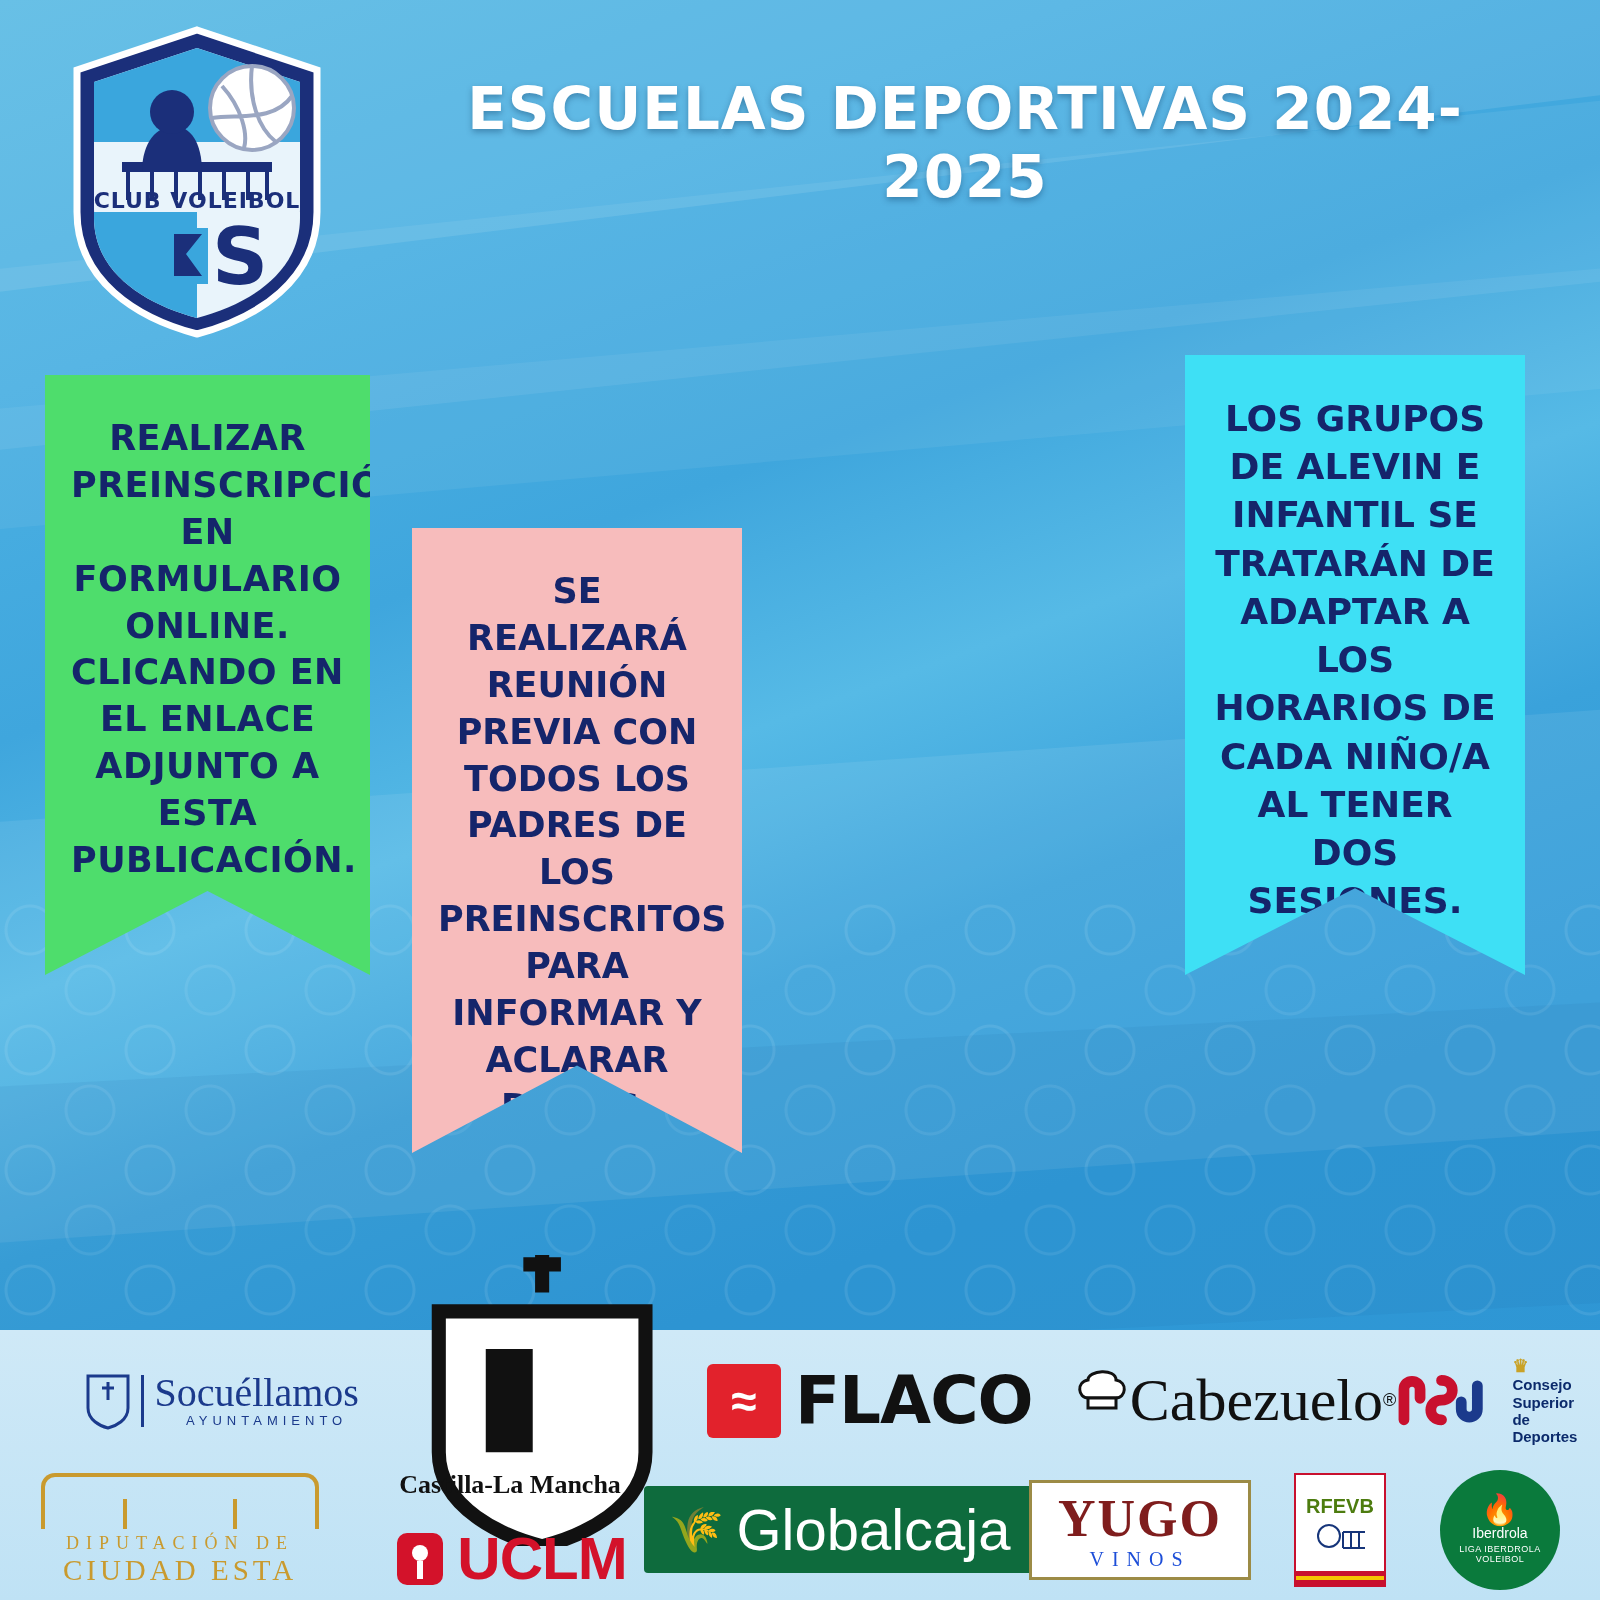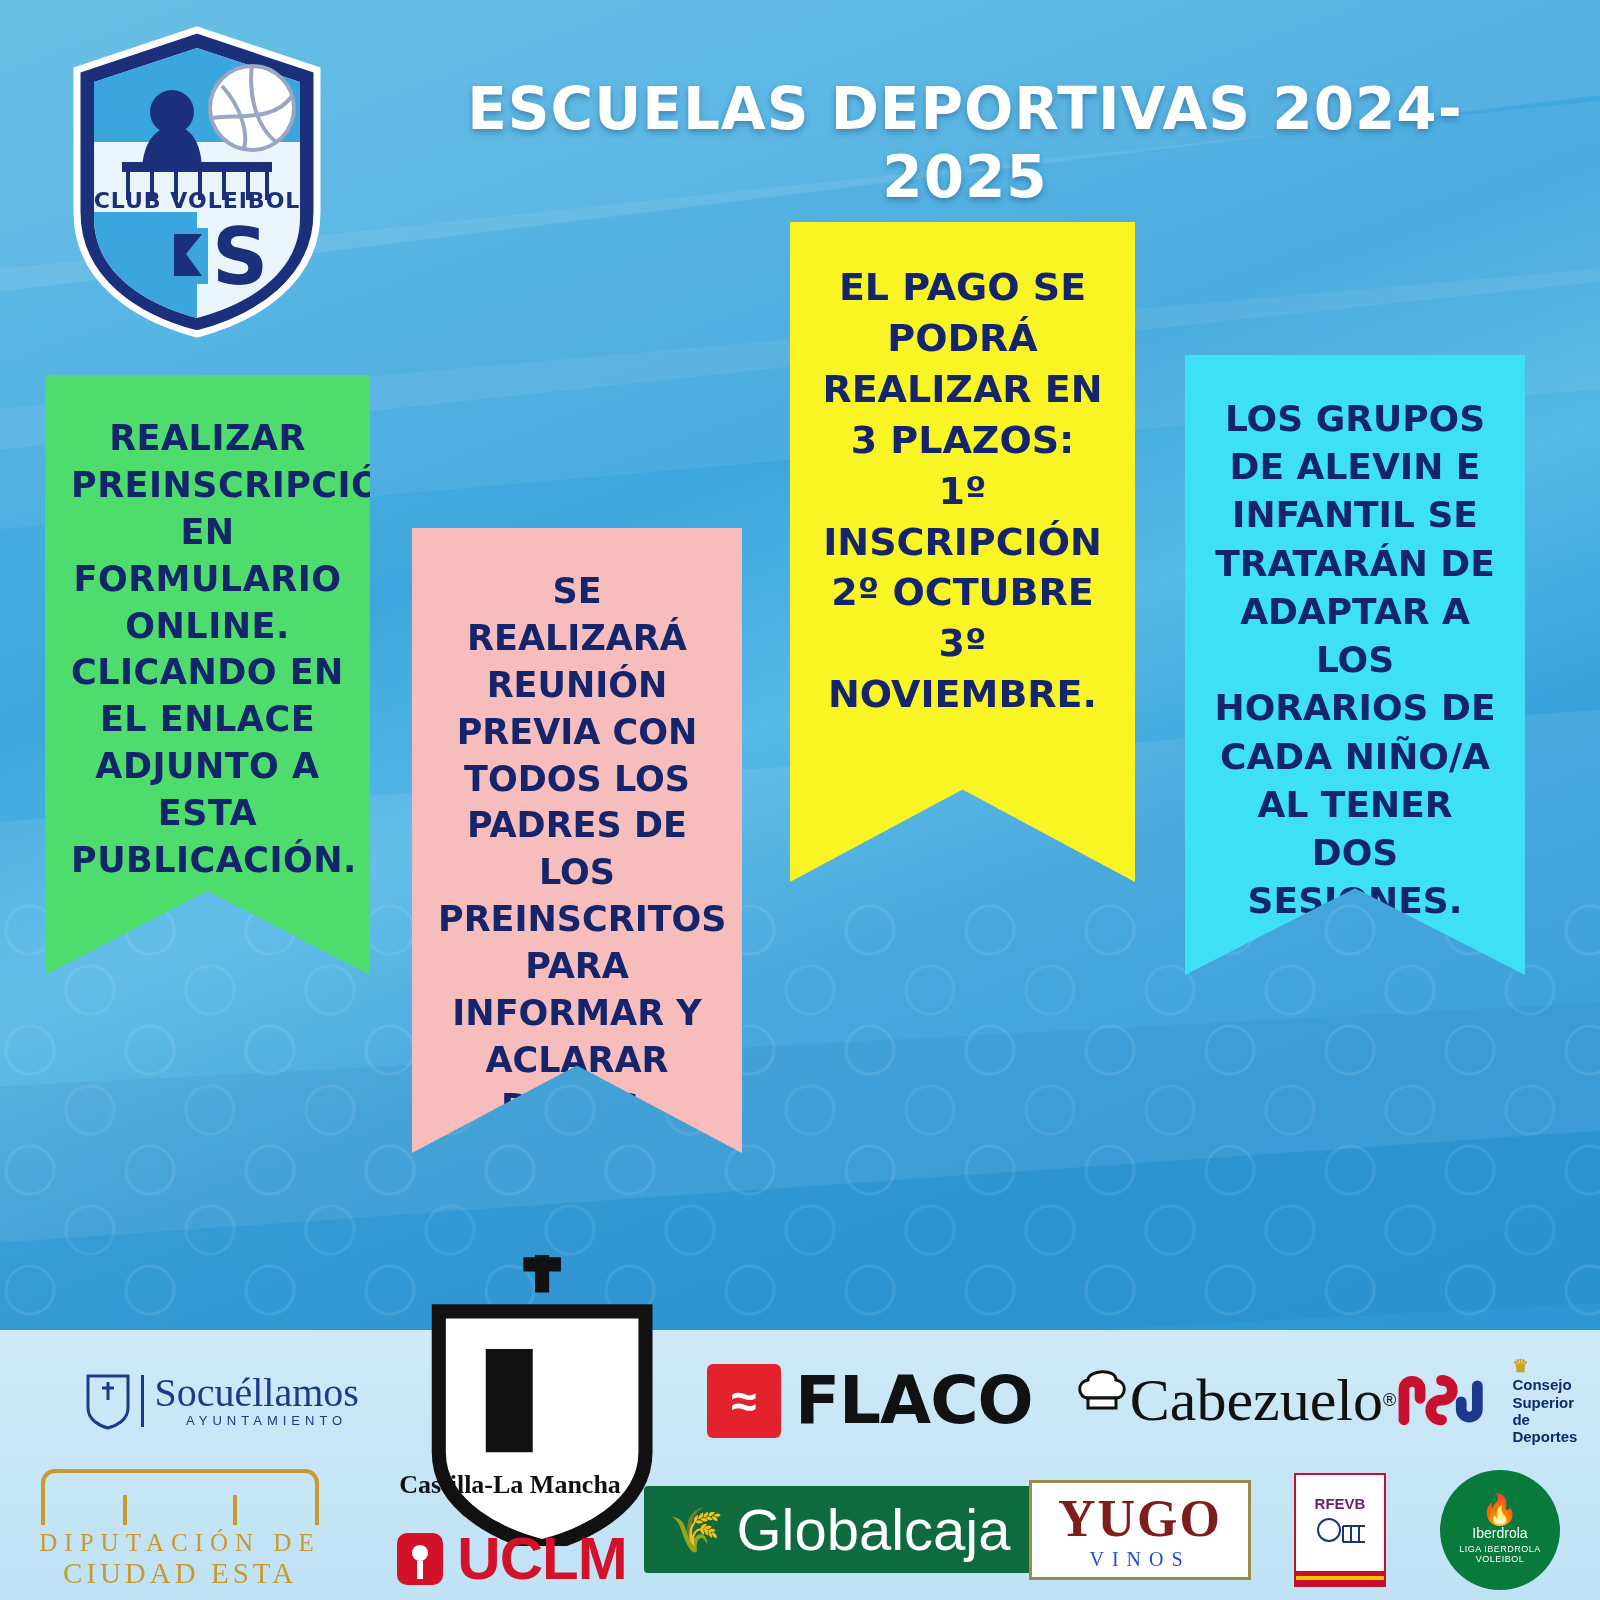--- a/index.html
+++ b/index.html
@@ -92,21 +92,21 @@
   .socu .shield{width:46px;height:58px;}
   .socu .bar{width:3px;height:52px;background:#1b3a8c;}
   .socu .txt{display:flex;flex-direction:column;align-items:center;}
   .socu .t1{font-size:40px;color:#1b3a8c;font-family:"Liberation Serif", serif;line-height:1;}
   .socu .t2{font-size:13px;color:#1b3a8c;letter-spacing:5px;font-family:"Liberation Sans", sans-serif;margin-left:20px;}
 
   .diput{display:flex;flex-direction:column;align-items:center;justify-content:center;color:#c99a2e;}
   .diput .arc{width:270px;height:52px;border:4px solid #c99a2e;border-bottom:none;border-radius:14px 14px 0 0;position:relative;}
   .diput .arc:before,.diput .arc:after{content:"";position:absolute;bottom:0;width:4px;height:30px;background:#c99a2e;}
   .diput .arc:before{left:78px;} .diput .arc:after{right:78px;}
-  .diput .d1{font-size:25px;letter-spacing:7px;margin-top:4px;font-family:"Liberation Serif", serif;}
+  .diput .d1{font-size:18px;letter-spacing:7px;margin-top:4px;font-family:"Liberation Serif", serif;}
   .diput .d2{font-size:29px;letter-spacing:4px;font-family:"Liberation Serif", serif;}
 
   .clm{display:flex;flex-direction:column;align-items:center;}
   .clm .ctxt{font-size:26px;color:#111;font-weight:bold;font-family:"Liberation Serif", serif;margin-top:4px;}
 
   .uclm{display:flex;align-items:center;gap:10px;}
   .uclm .mark{width:54px;height:60px;}
   .uclm .utxt{font-size:60px;font-weight:bold;color:#d3122a;letter-spacing:-1px;font-family:"Liberation Sans", sans-serif;}
 
   .flaco{display:flex;align-items:center;gap:14px;}
@@ -124,21 +124,21 @@
   .yugo{border:3px solid #9c8b46;background:#fff;padding:6px 26px;display:flex;flex-direction:column;align-items:center;}
   .yugo .y1{font-size:52px;color:#7f1d1d;font-weight:bold;font-family:"Liberation Serif", serif;letter-spacing:2px;}
   .yugo .y2{font-size:20px;color:#1d4ed8;letter-spacing:8px;font-family:"Liberation Serif", serif;}
 
   .csd{display:flex;align-items:center;gap:10px;}
   .csd .glyph{width:120px;height:58px;}
   .csd .ctxt{display:flex;flex-direction:column;align-items:flex-start;color:#0b2a6b;font-size:15px;font-weight:bold;line-height:1.15;}
   .csd .crown{font-size:18px;color:#c9a227;}
 
   .rfevb{width:88px;height:110px;border:2px solid #c8102e;background:#fff;display:flex;flex-direction:column;align-items:center;justify-content:flex-start;overflow:hidden;}
-  .rfevb .rtop{font-size:15px;font-weight:bold;color:#701a75;margin-top:20px;}
+  .rfevb .rtop{font-size:20px;font-weight:bold;color:#4d7c0f;margin-top:20px;}
   .rfevb .flagstrip{width:100%;height:14px;background:linear-gradient(180deg,#c8102e 0 33%,#f5c400 33% 66%,#c8102e 66% 100%);margin-top:auto;}
 
   .iberdrola{width:120px;height:120px;border-radius:50%;background:#0a7a3c;color:#fff;display:flex;flex-direction:column;align-items:center;justify-content:center;text-align:center;}
   .iberdrola .flame{font-size:30px;color:#f7941e;line-height:1;}
   .iberdrola .ib1{font-size:14px;}
   .iberdrola .ib2{font-size:9px;margin-top:3px;letter-spacing:.5px;}
 </style>
 </head>
 <body>
 
@@ -173,26 +173,20 @@
   <div class="title">ESCUELAS DEPORTIVAS 2024-2025</div>
 
   <div class="ribbon r-green">
     <p>REALIZAR PREINSCRIPCIÓN EN FORMULARIO ONLINE. CLICANDO EN EL ENLACE ADJUNTO A ESTA PUBLICACIÓN.</p>
   </div>
 
   <div class="ribbon r-pink">
     <p>SE REALIZARÁ REUNIÓN PREVIA CON TODOS LOS PADRES DE LOS PREINSCRITOS PARA INFORMAR Y ACLARAR DUDAS.</p>
   </div>
 
-  <div class="ribbon r-yellow">
-    <p>EL PAGO SE PODRÁ REALIZAR EN 3 PLAZOS:</p>
-    <p>1º INSCRIPCIÓN</p>
-    <p>2º OCTUBRE</p>
-    <p>3º NOVIEMBRE.</p>
-  </div>
 
   <div class="ribbon r-blue">
     <p>LOS GRUPOS DE ALEVIN E INFANTIL SE TRATARÁN DE ADAPTAR A LOS HORARIOS DE CADA NIÑO/A AL TENER DOS SESIONES.</p>
   </div>
 
   <div class="sponsors">
 
     <div class="sp-row">
       <div class="sp-cell" style="width:420px">
         <div class="socu">

